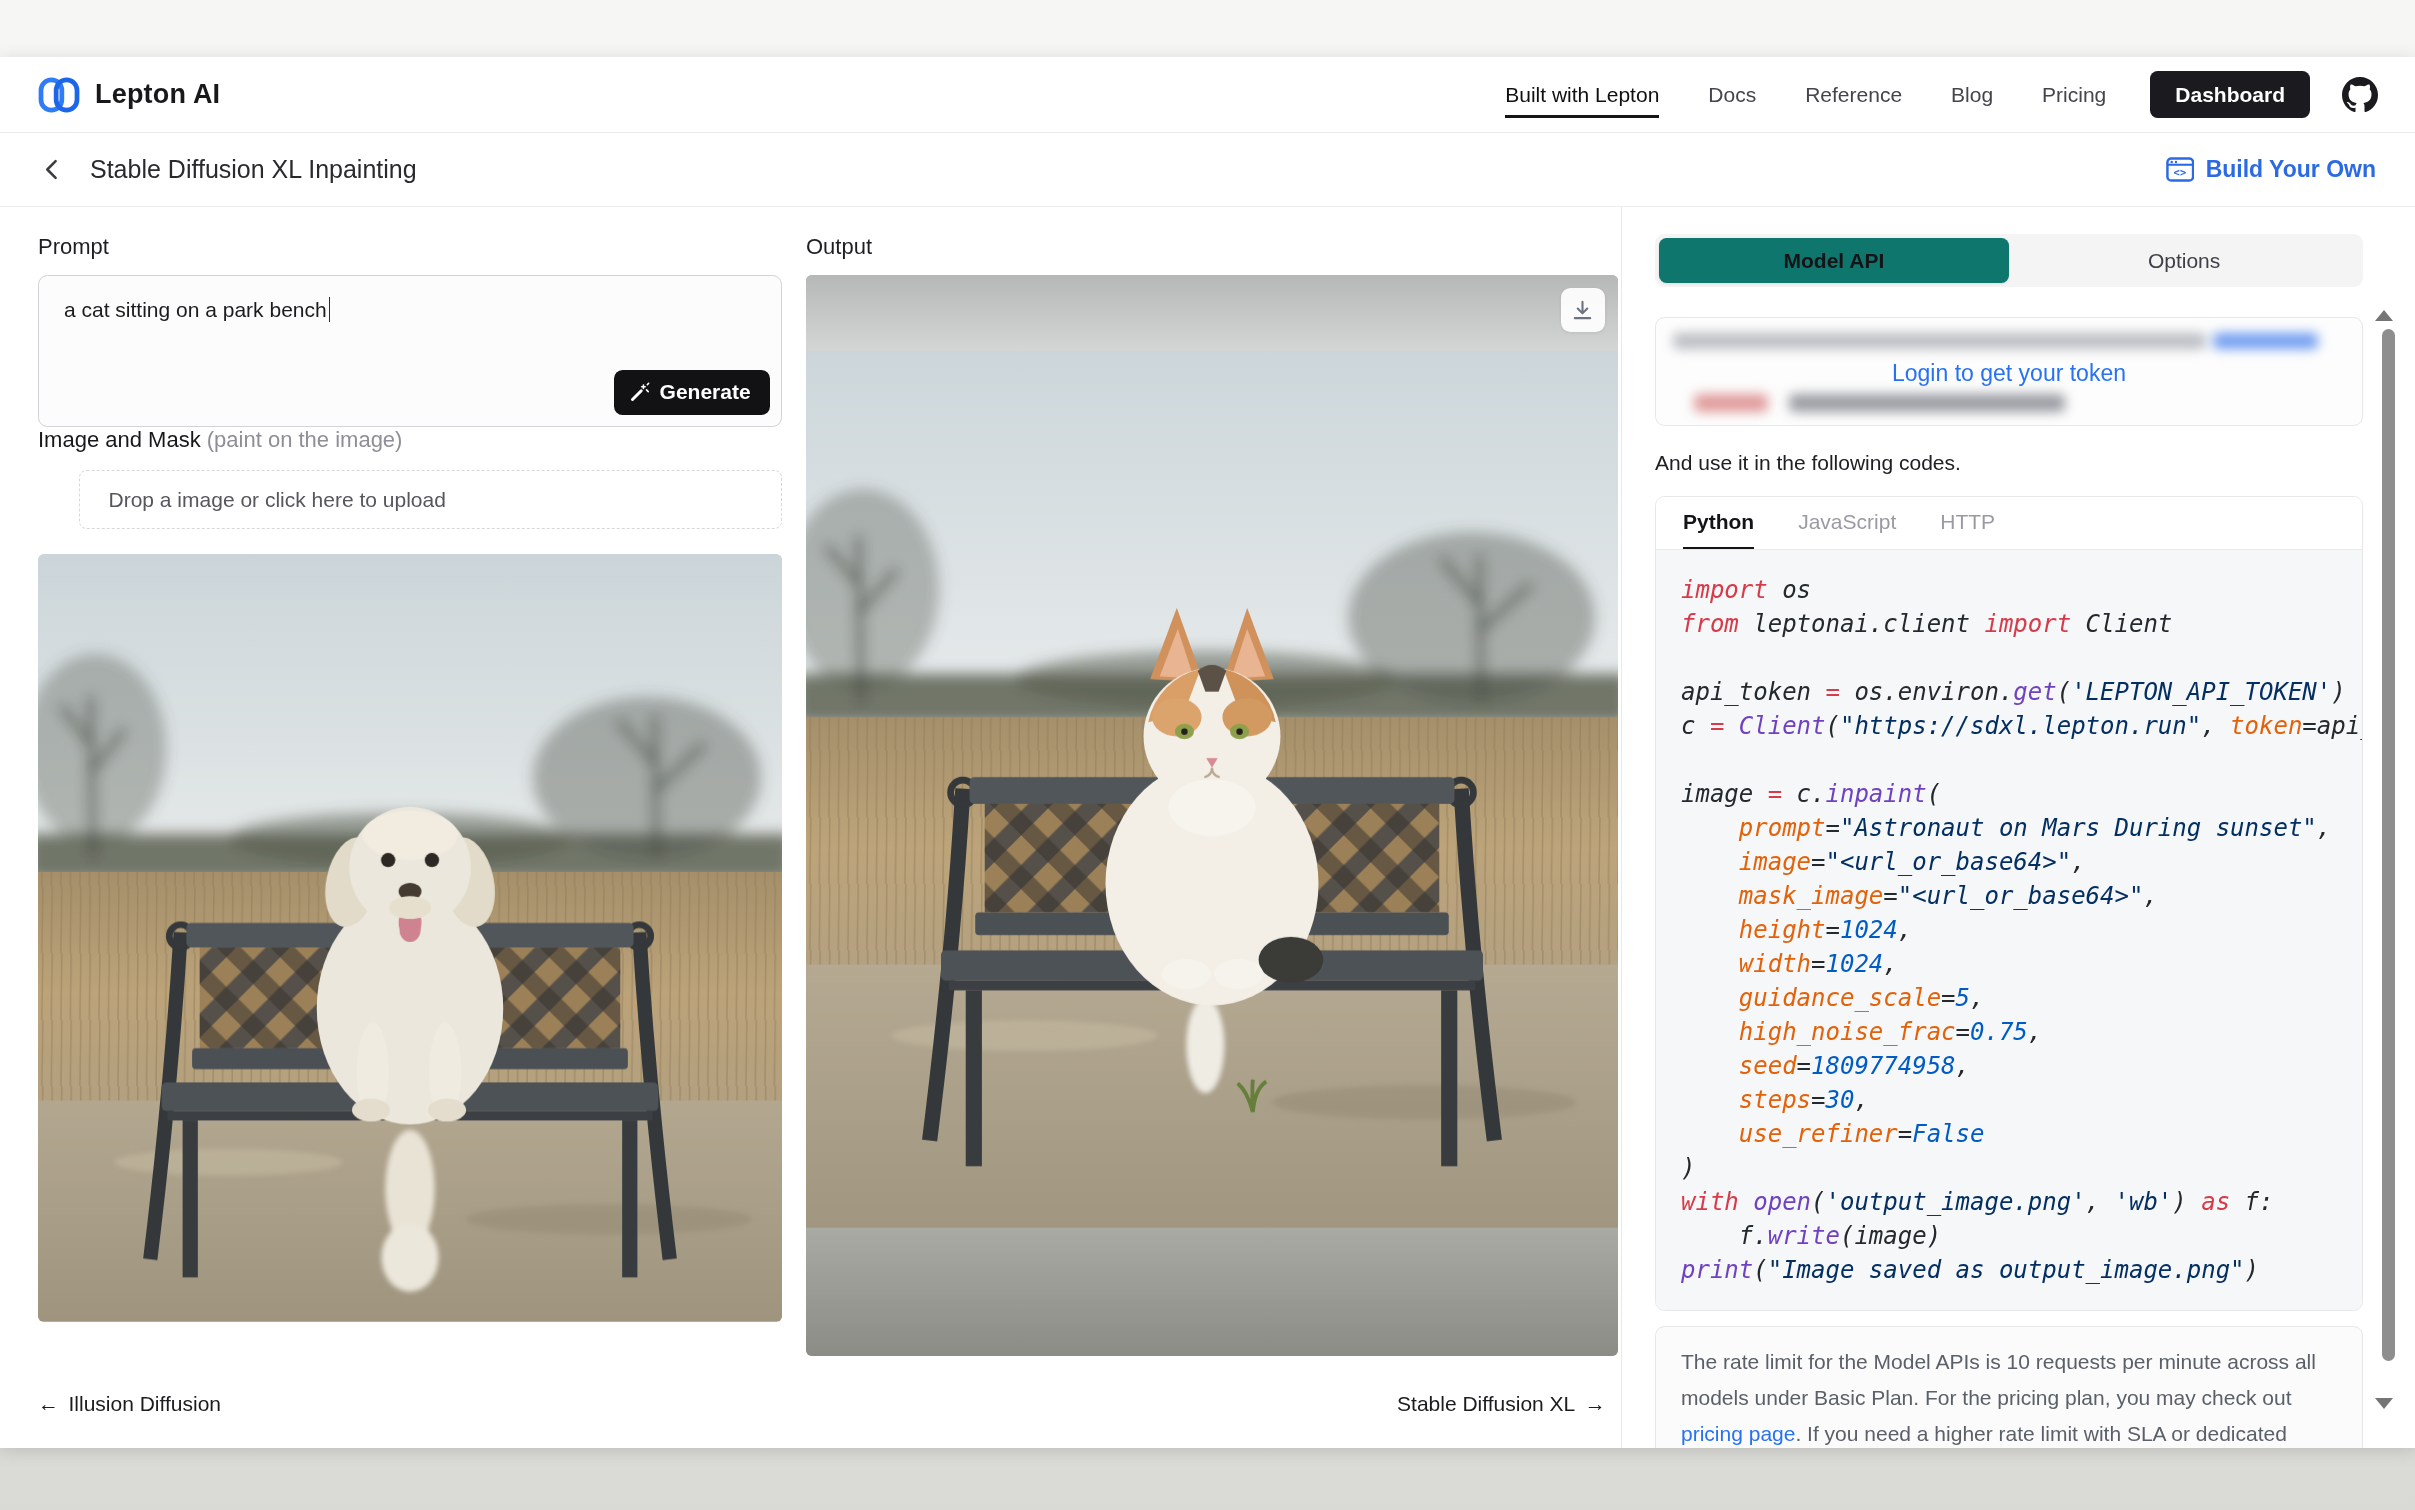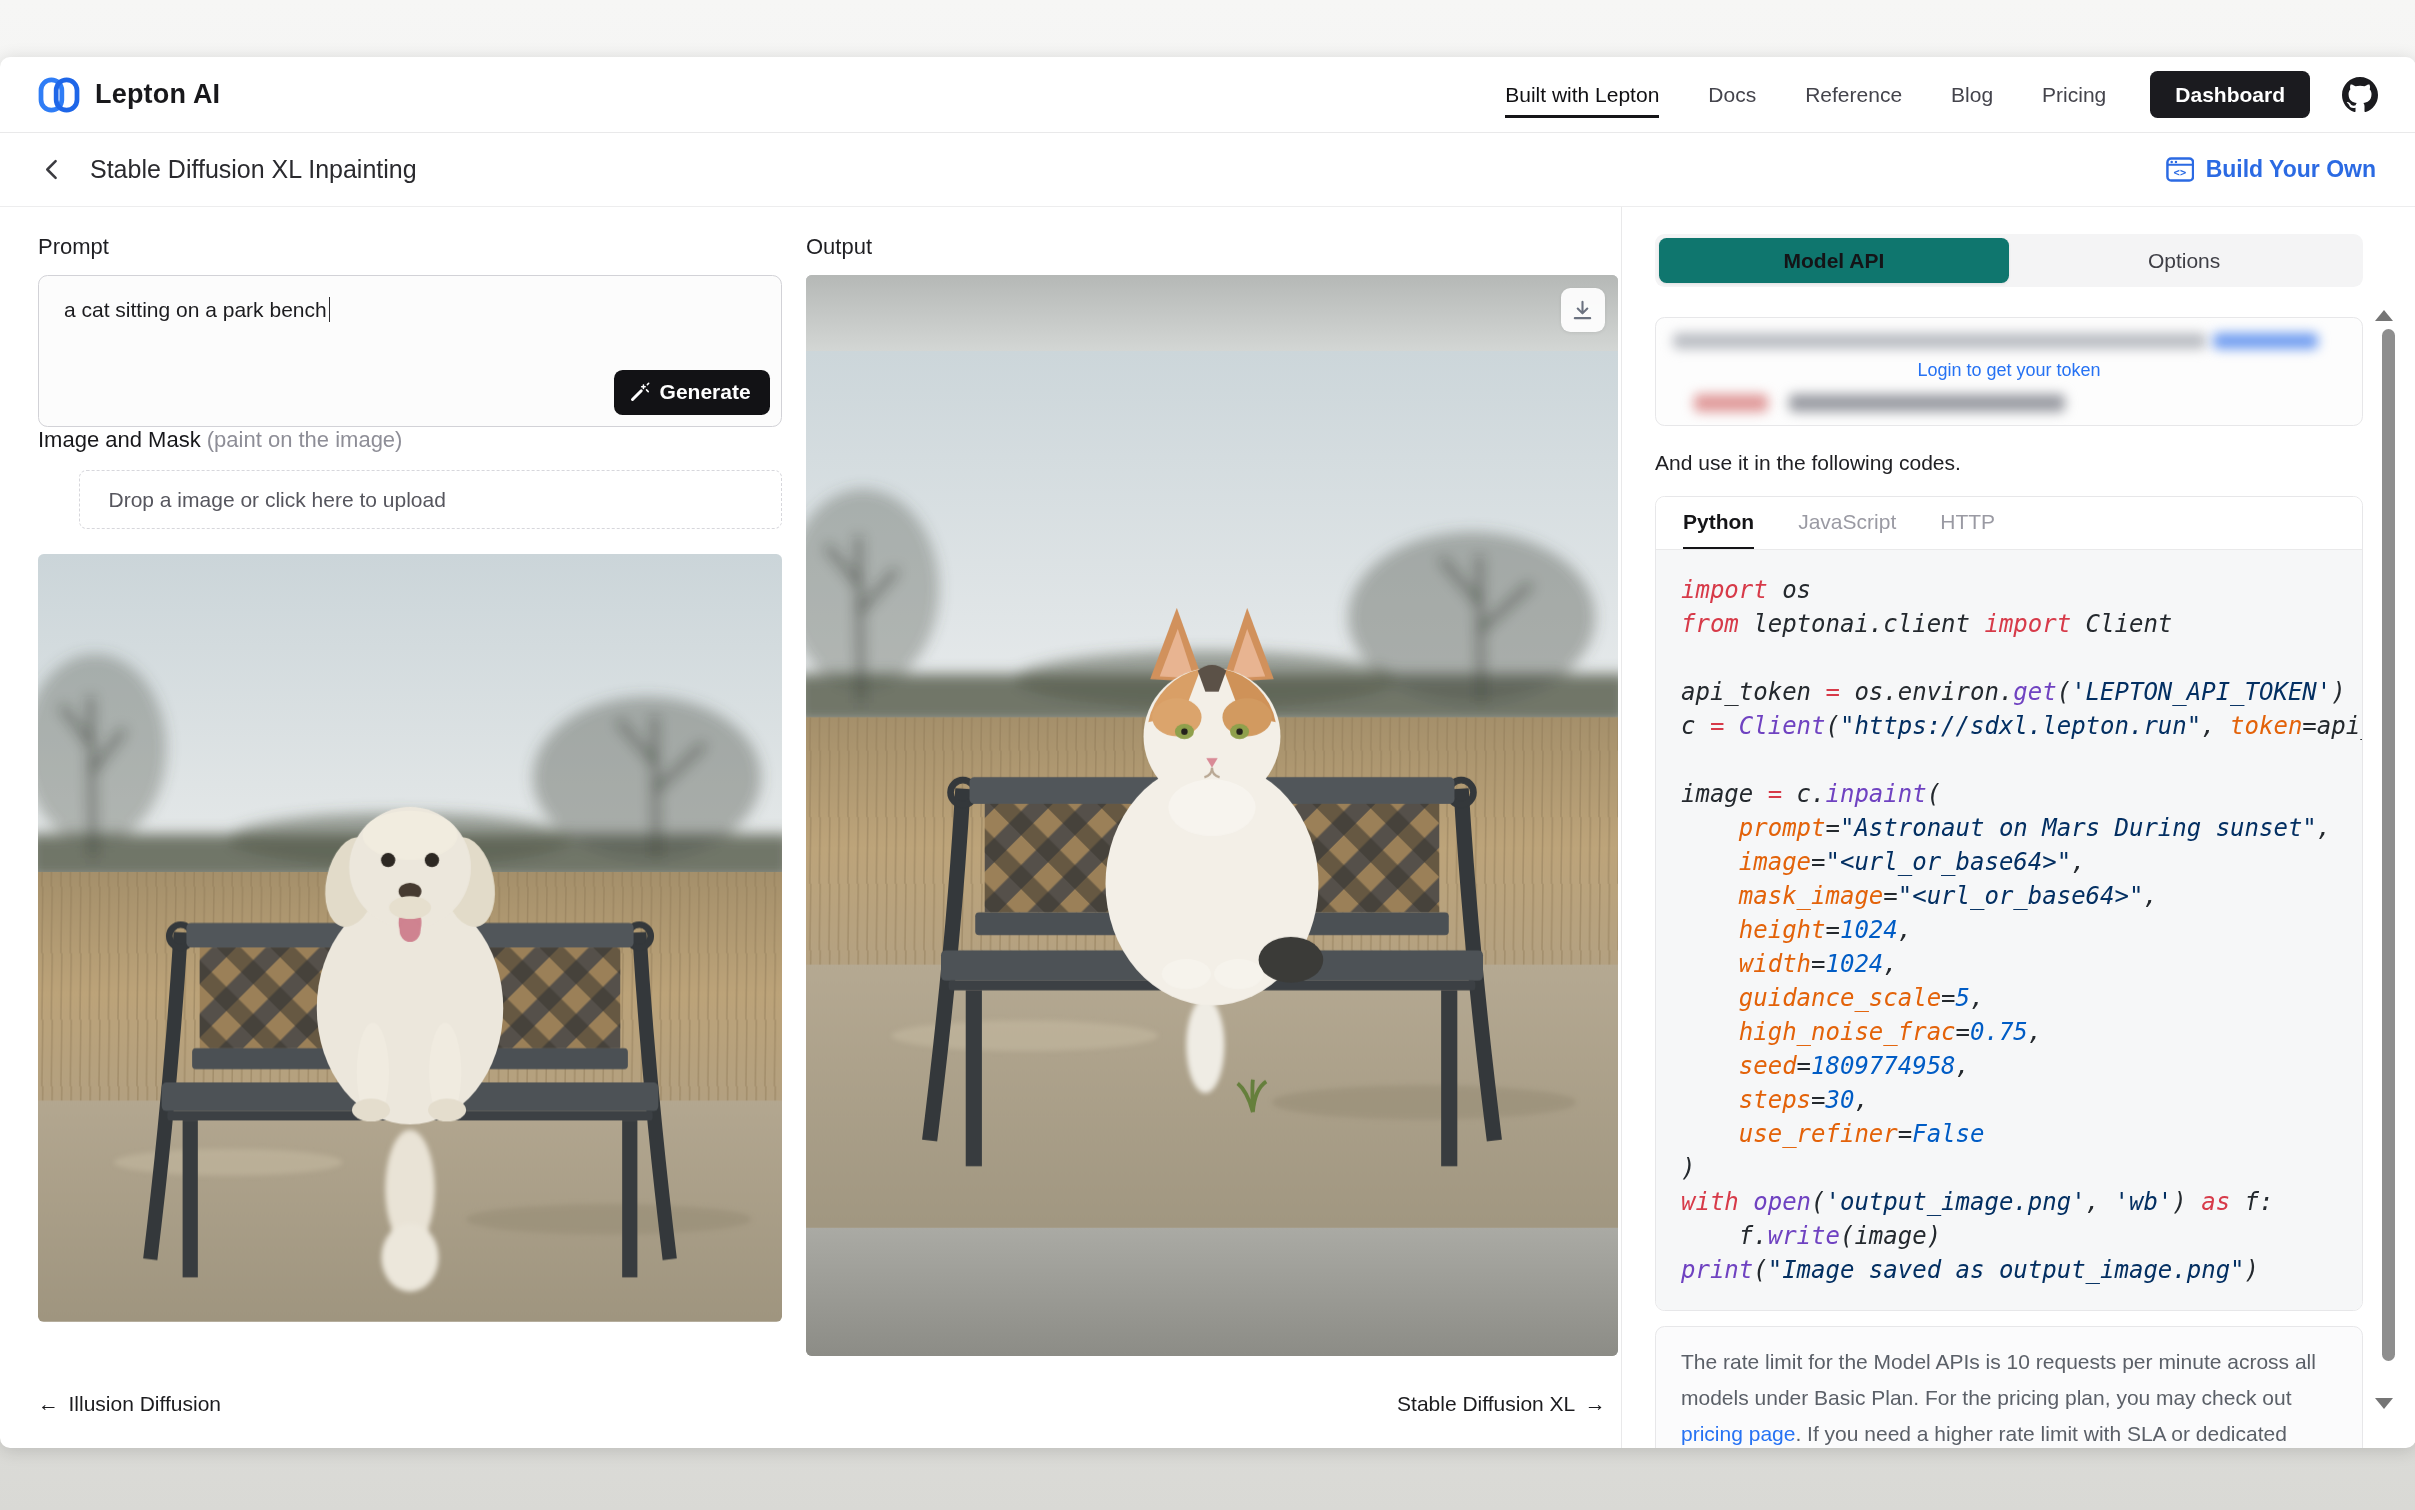--- a/index.html
+++ b/index.html
@@ -5,21 +5,21 @@
   * { margin:0; padding:0; box-sizing:border-box; }
   html,body { width:2416px; height:1510px; }
   body {
     font-family:"Liberation Sans", sans-serif;
     background:linear-gradient(180deg,#f6f6f5 0%,#efefed 50%,#d9d9d5 100%);
     position:relative; overflow:hidden; color:#18181b;
   }
   .window {
     position:absolute; left:0; right:0; top:57px; height:1391px;
     background:#ffffff; box-shadow:0 2.9px 17px rgba(0,0,0,.14);
-    display:flex; flex-direction:column; overflow:hidden;border-radius:10px;
+    display:flex; flex-direction:column; overflow:hidden;
   }
   
   .hdr { height:76px; flex:0 0 76px; display:flex; align-items:center; padding:0 38px; border-bottom:1px solid #e9e9ea; }
   .brand { display:flex; align-items:center; gap:15px; }
   .brand-name { font-size:27px; font-weight:bold; letter-spacing:0.2px; }
   .nav { margin-left:auto; display:flex; align-items:center; gap:49px; }
   .nav-link { font-size:21px; color:#44444c; cursor:pointer; position:relative; padding:17px 0; }
   .nav-link.active { color:#101013; }
   .nav-link.active::after { content:""; position:absolute; left:0; right:0; bottom:5.7px; height:2.4px; background:#151518; }
   .dash-btn { margin-left:44px; background:#1b1b1f; color:#fff; font-size:21px; font-weight:600; border:none; border-radius:7.6px; padding:11.4px 25px; cursor:pointer; }
@@ -52,21 +52,21 @@
   .dl-btn { position:absolute; top:13.3px; right:13.3px; width:44px; height:44px; border-radius:9.5px; background:rgba(255,255,255,.92); border:none; display:flex; align-items:center; justify-content:center; cursor:pointer; box-shadow:0 1px 3.8px rgba(0,0,0,.08); }
   .mfooter { margin-top:auto; height:88px; display:flex; align-items:center; justify-content:space-between; padding-right:7.6px; }
   .pager { font-size:21px; color:#1c1c1f; cursor:pointer; display:flex; gap:9.5px; align-items:center; }
   
   .panel { flex:1; padding:27px 53px 0 33px; position:relative; overflow:hidden; }
   .seg { height:53px; background:#f4f4f5; border-radius:9.5px; display:flex; padding:3.8px; margin-bottom:30px; }
   .seg-tab { flex:1; display:flex; align-items:center; justify-content:center; font-size:21px; color:#3f3f46; border-radius:7.6px; cursor:pointer; }
   .seg-tab.active { background:#0f766e; font-weight:600; color:#141417; box-shadow:0 1px 2.9px rgba(0,0,0,.09); }
   .token-box { position:relative; height:109px; border:1px solid #e7e7e9; border-radius:9.5px; background:#fdfdfd; overflow:hidden; margin-bottom:25px; }
   .blur-bar { position:absolute; border-radius:4.8px; filter:blur(5.7px); }
-  .login-link { position:absolute; left:0; right:0; top:42px; text-align:center; font-size:18px; font-weight:500; color:#2672f3; cursor:pointer; }
+  .login-link { position:absolute; left:0; right:0; top:42px; text-align:center; font-size:23px; font-weight:500; color:#2672f3; cursor:pointer; }
   .use-codes { font-size:21px; color:#202024; margin-bottom:21px; }
   .code-card { border:1px solid #e7e7e9; border-radius:9.5px; overflow:hidden; }
   .code-tabs { height:53px; background:#fff; border-bottom:1px solid #e9e9ea; display:flex; align-items:stretch; gap:44px; padding:0 27px; }
   .code-tab { display:flex; align-items:center; font-size:21px; color:#9a9aa3; cursor:pointer; border-bottom:2.9px solid transparent; }
   .code-tab.active { color:#141417; font-weight:bold; border-bottom-color:#141417; }
   .code-body { background:#f6f7f8; padding:23px 25px; font-family:"DejaVu Sans Mono", monospace; font-size:24px; line-height:34px; white-space:pre; overflow:hidden;font-style:italic; }
   .tok-k { color:#d73a49; } .tok-f { color:#6f42c1; } .tok-s { color:#032f62; }
   .tok-n { color:#005cc5; } .tok-p { color:#e36209; } .tok-t { color:#24292e; } .tok-o { color:#d73a49; }
   .rate-box { margin-top:15px; border:1px solid #e7e7e9; border-radius:9.5px; background:#fbfbfc; padding:17px 25px; font-size:21px; line-height:36px; color:#5b6068; }
   .rate-box a { color:#2672f3; text-decoration:none; cursor:pointer; }

